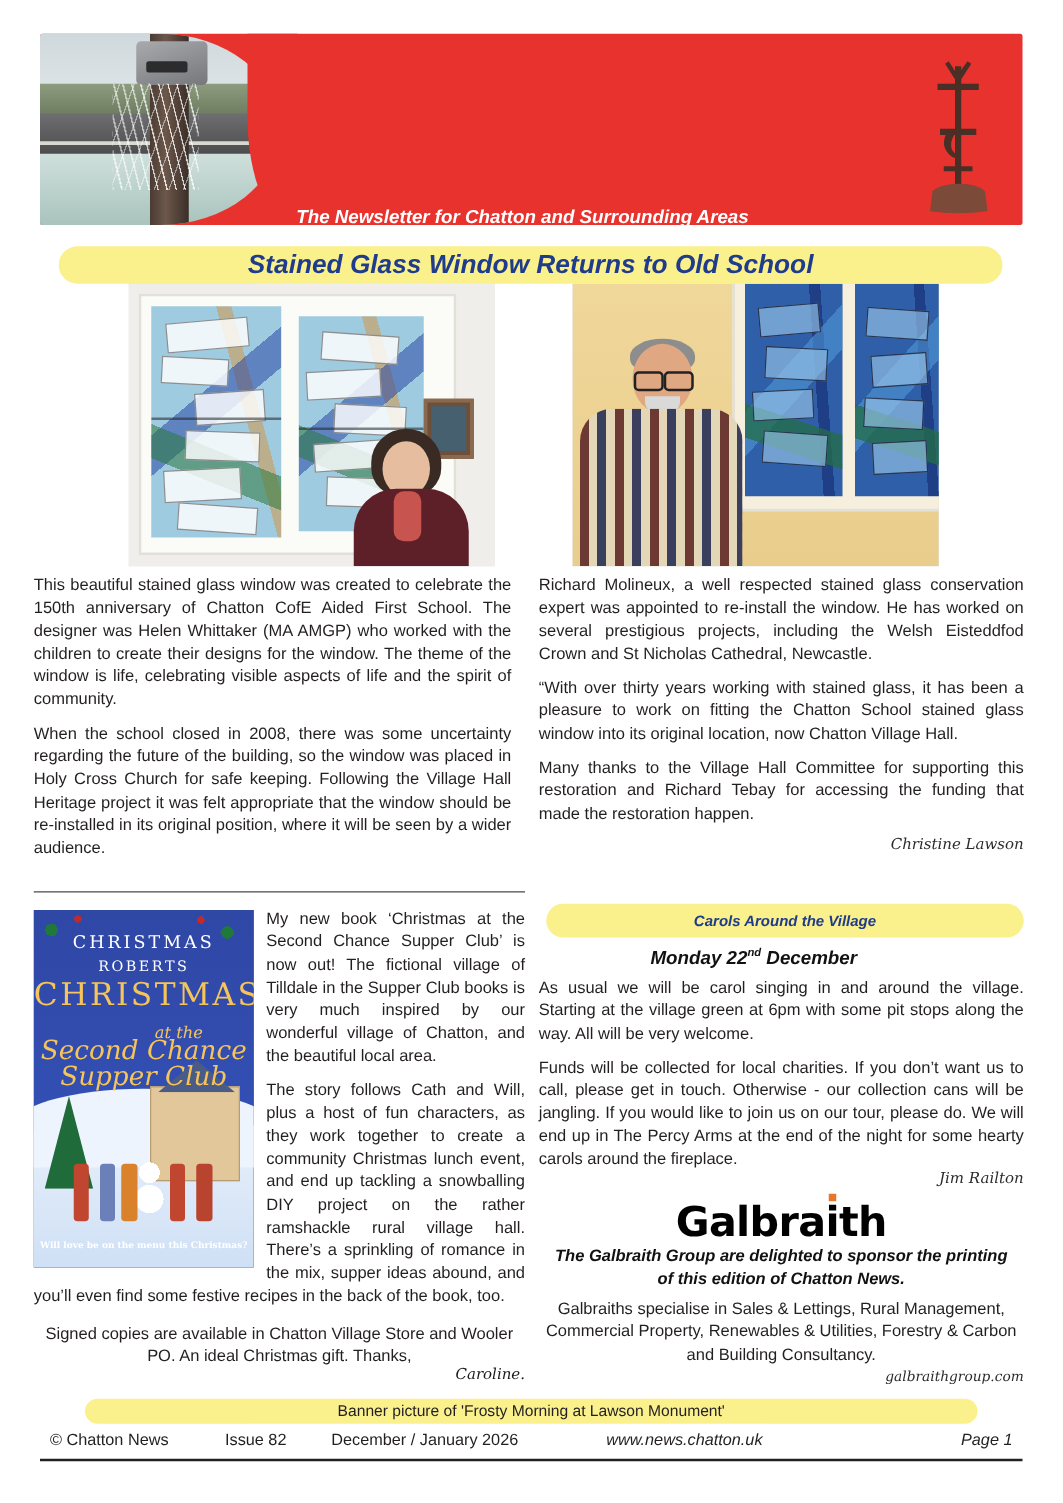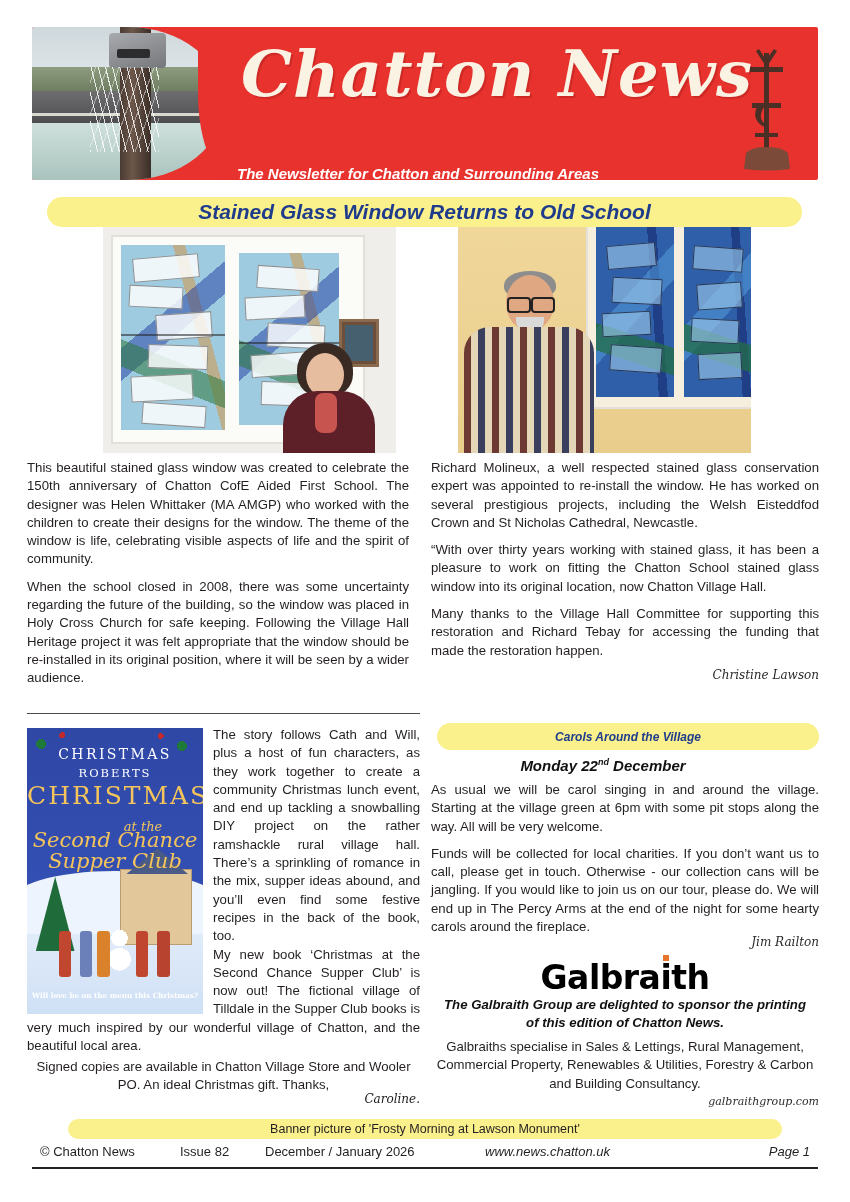--- a/index.html
+++ b/index.html
@@ -206,21 +206,20 @@
         <div class="bp-hedge"></div>
       <div class="bp-road"></div>
         <div class="bp-roadline"></div>
       <div class="bp-grass"></div>
       <div class="bp-post"></div>
         <div class="bp-box"></div>
         <div class="bp-web"></div>
     </div>
     <div class="banner-edge"></div>
 
-    <div class="masthead">Chatton News</div>
     <div class="sub1">The Newsletter for Chatton and Surrounding Areas</div>
 
     <svg class="monument" viewBox="0 0 58 130">
       <rect x="26" y="12" width="5" height="100" fill="#4a2f26"></rect>
       <path d="M18 10 L27 24 L30 24 L39 10 L36 8 L28 19 L21 8 Z" fill="#4a2f26"></path>
       <rect x="12" y="26" width="33" height="5" fill="#4a2f26"></rect>
       <rect x="14" y="62" width="29" height="5" fill="#4a2f26"></rect>
       <rect x="17" y="92" width="23" height="4" fill="#4a2f26"></rect>
       <path d="M20 64 q-7 12 3 20 q4 3 5 -1 q-6 -3 -5 -10 q1 -5 4 -8 Z" fill="#4a2f26"></path>
       <path d="M8 112 q6 -6 21 -6 q15 0 21 6 l2 16 q-23 3 -46 0 Z" fill="#7b4a38"></path>
@@ -315,22 +314,22 @@
       <div class="bc-author">
         <span>CHRISTMAS</span>
         <small>ROBERTS</small>
       </div>
       <div class="bc-title">CHRISTMAS</div>
       <div class="bc-atthe">at the</div>
       <div class="bc-sub" style="white-space:pre-line;">Second Chance
 Supper Club</div>
       <div class="bc-tag">Will love be on the menu this Christmas?</div>
     </div>
+    <p style="margin:0 0 9px 0;">My new book ‘Christmas at the Second Chance Supper Club’ is now out! The fictional village of Tilldale in the Supper Club books is very much inspired by our wonderful village of Chatton, and the beautiful local area.</p>
     <p style="margin:0;">The story follows Cath and Will, plus a host of fun characters, as they work together to create a community Christmas lunch event, and end up tackling a snowballing DIY project on the rather ramshackle rural village hall. There’s a sprinkling of romance in the mix, supper ideas abound, and you’ll even find some festive recipes in the back of the book, too.</p>
-    <p style="margin:0 0 9px 0;">My new book ‘Christmas at the Second Chance Supper Club’ is now out! The fictional village of Tilldale in the Supper Club books is very much inspired by our wonderful village of Chatton, and the beautiful local area.</p>
   </div>
 
   <div class="bookfoot">Signed copies are available in Chatton Village Store and Wooler PO. An ideal Christmas gift.  Thanks,</div>
   <div class="bookbyline">Caroline.</div>
 
   <div class="pill pill-carols">Carols Around the Village</div>
   <div class="carols-date">
     <span>Monday 22</span><sup>nd</sup><span> December</span>
   </div>
   <div class="colCarols">

